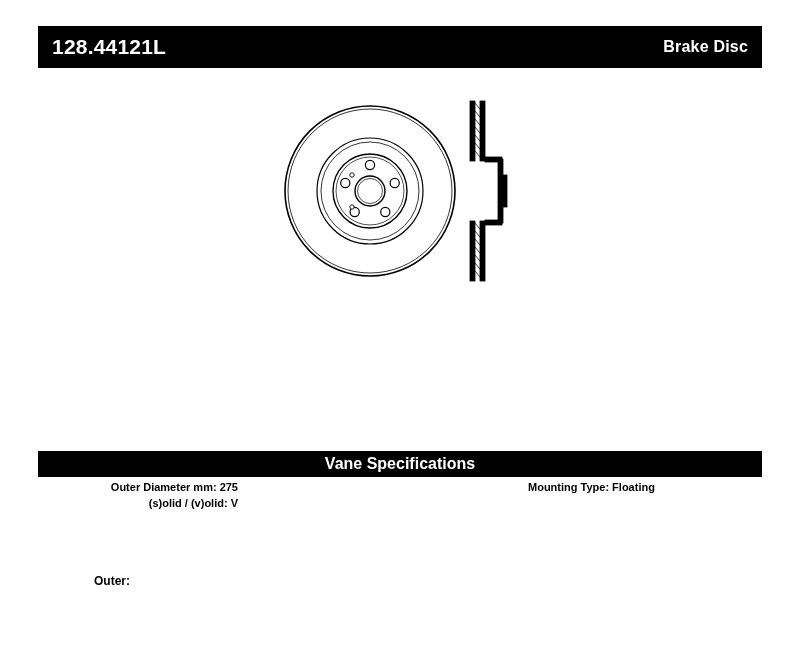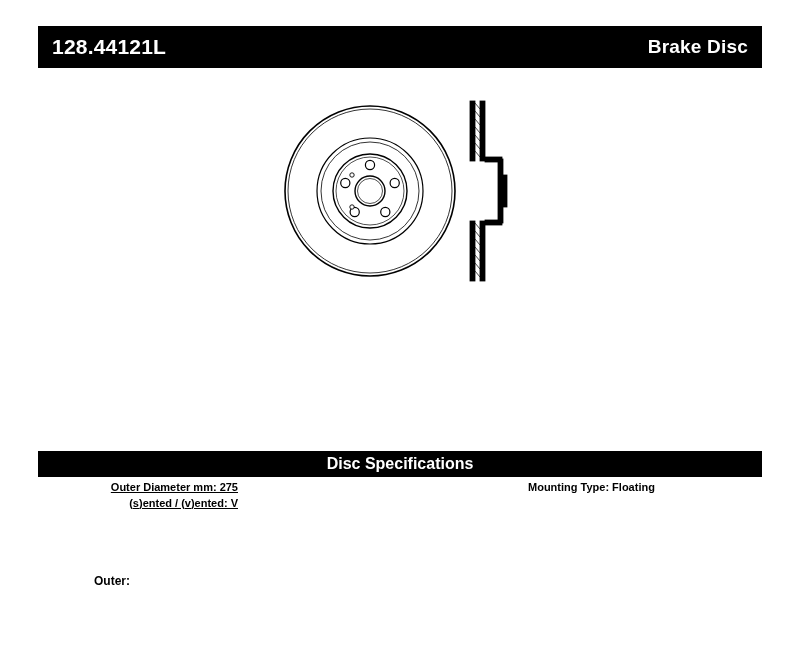--- a/index.html
+++ b/index.html
@@ -40,21 +40,21 @@
   }
   .part-number {
     color: #ffffff;
     font-size: 21px;
     font-weight: bold;
     letter-spacing: 0.2px;
     white-space: nowrap;
   }
   .header-title {
     color: #ffffff;
-    font-size: 19px;
+    font-size: 16px;
     font-weight: bold;
     letter-spacing: 0.2px;
     white-space: nowrap;
   }
 
   
   .illustration {
     position: absolute;
     left: 280px;
     top: 85px;
@@ -89,21 +89,20 @@
     height: 110px;
   }
   .col {
     position: absolute;
     top: 0;
   }
   .col-left {
     left: 0;
     width: 200px;
     text-align: right;
-    text-decoration: underline;
   }
   .col-mid {
     left: 212px;
     width: 250px;
     text-align: right;
   }
   .col-right {
     left: 490px;
     width: 234px;
     text-align: left;
@@ -188,27 +187,27 @@
         <rect x="205" y="66" width="17" height="5" stroke-width="0.8"></rect>
         <rect x="205" y="129" width="17" height="5" stroke-width="0.8"></rect>
         <rect x="218" y="68" width="5" height="64" stroke-width="0.8"></rect>
 
         <rect x="223" y="84" width="4" height="32" stroke-width="0.8"></rect>
       </g>
     </svg>
   </div>
 
   <div class="spec-bar">
-    <div class="spec-bar-title">Disc Specifications</div>
+    <div class="spec-bar-title">Vane Specifications</div>
   </div>
 
   <div class="specs">
     <div class="col col-left">
       <div class="spec-line">Outer Diameter mm: 275</div>
-      <div class="spec-line">(s)ented / (v)ented: V</div>
+      <div class="spec-line">(s)olid / (v)olid: V</div>
     </div>
 
 
     <div class="col col-right">
       <div class="spec-line">Mounting Type: Floating</div>
     </div>
   </div>
 
   <div class="note">Outer:</div>
 

